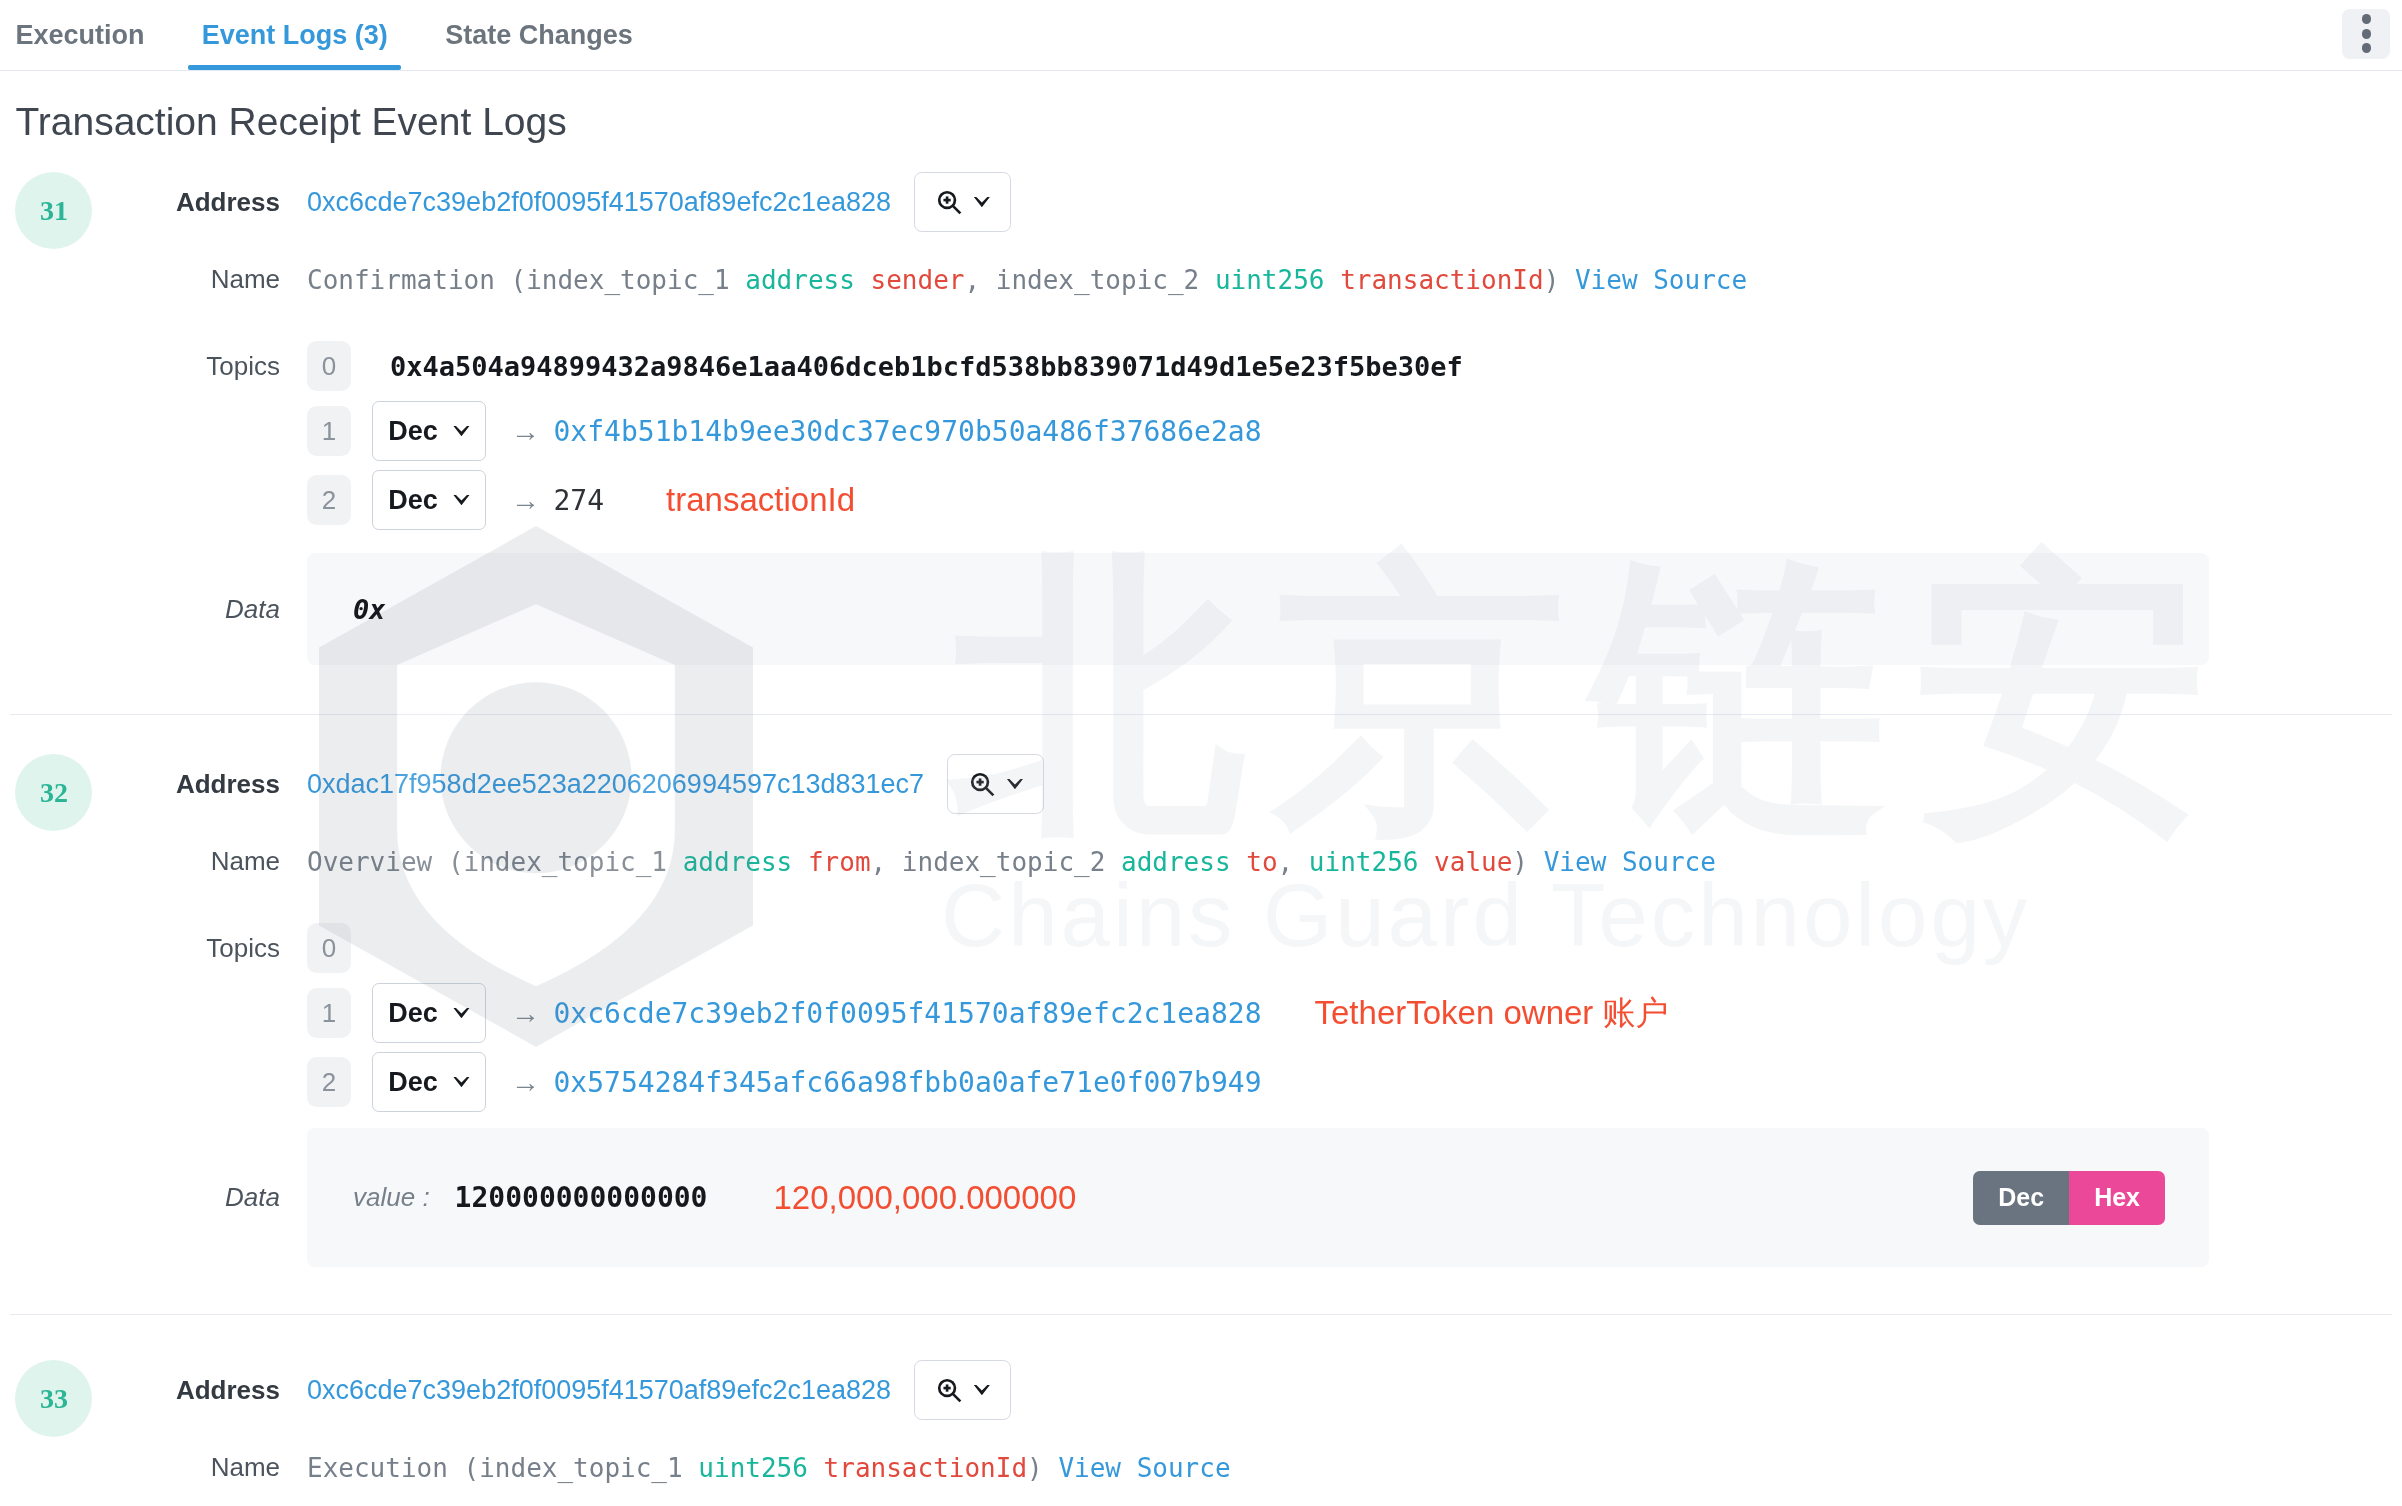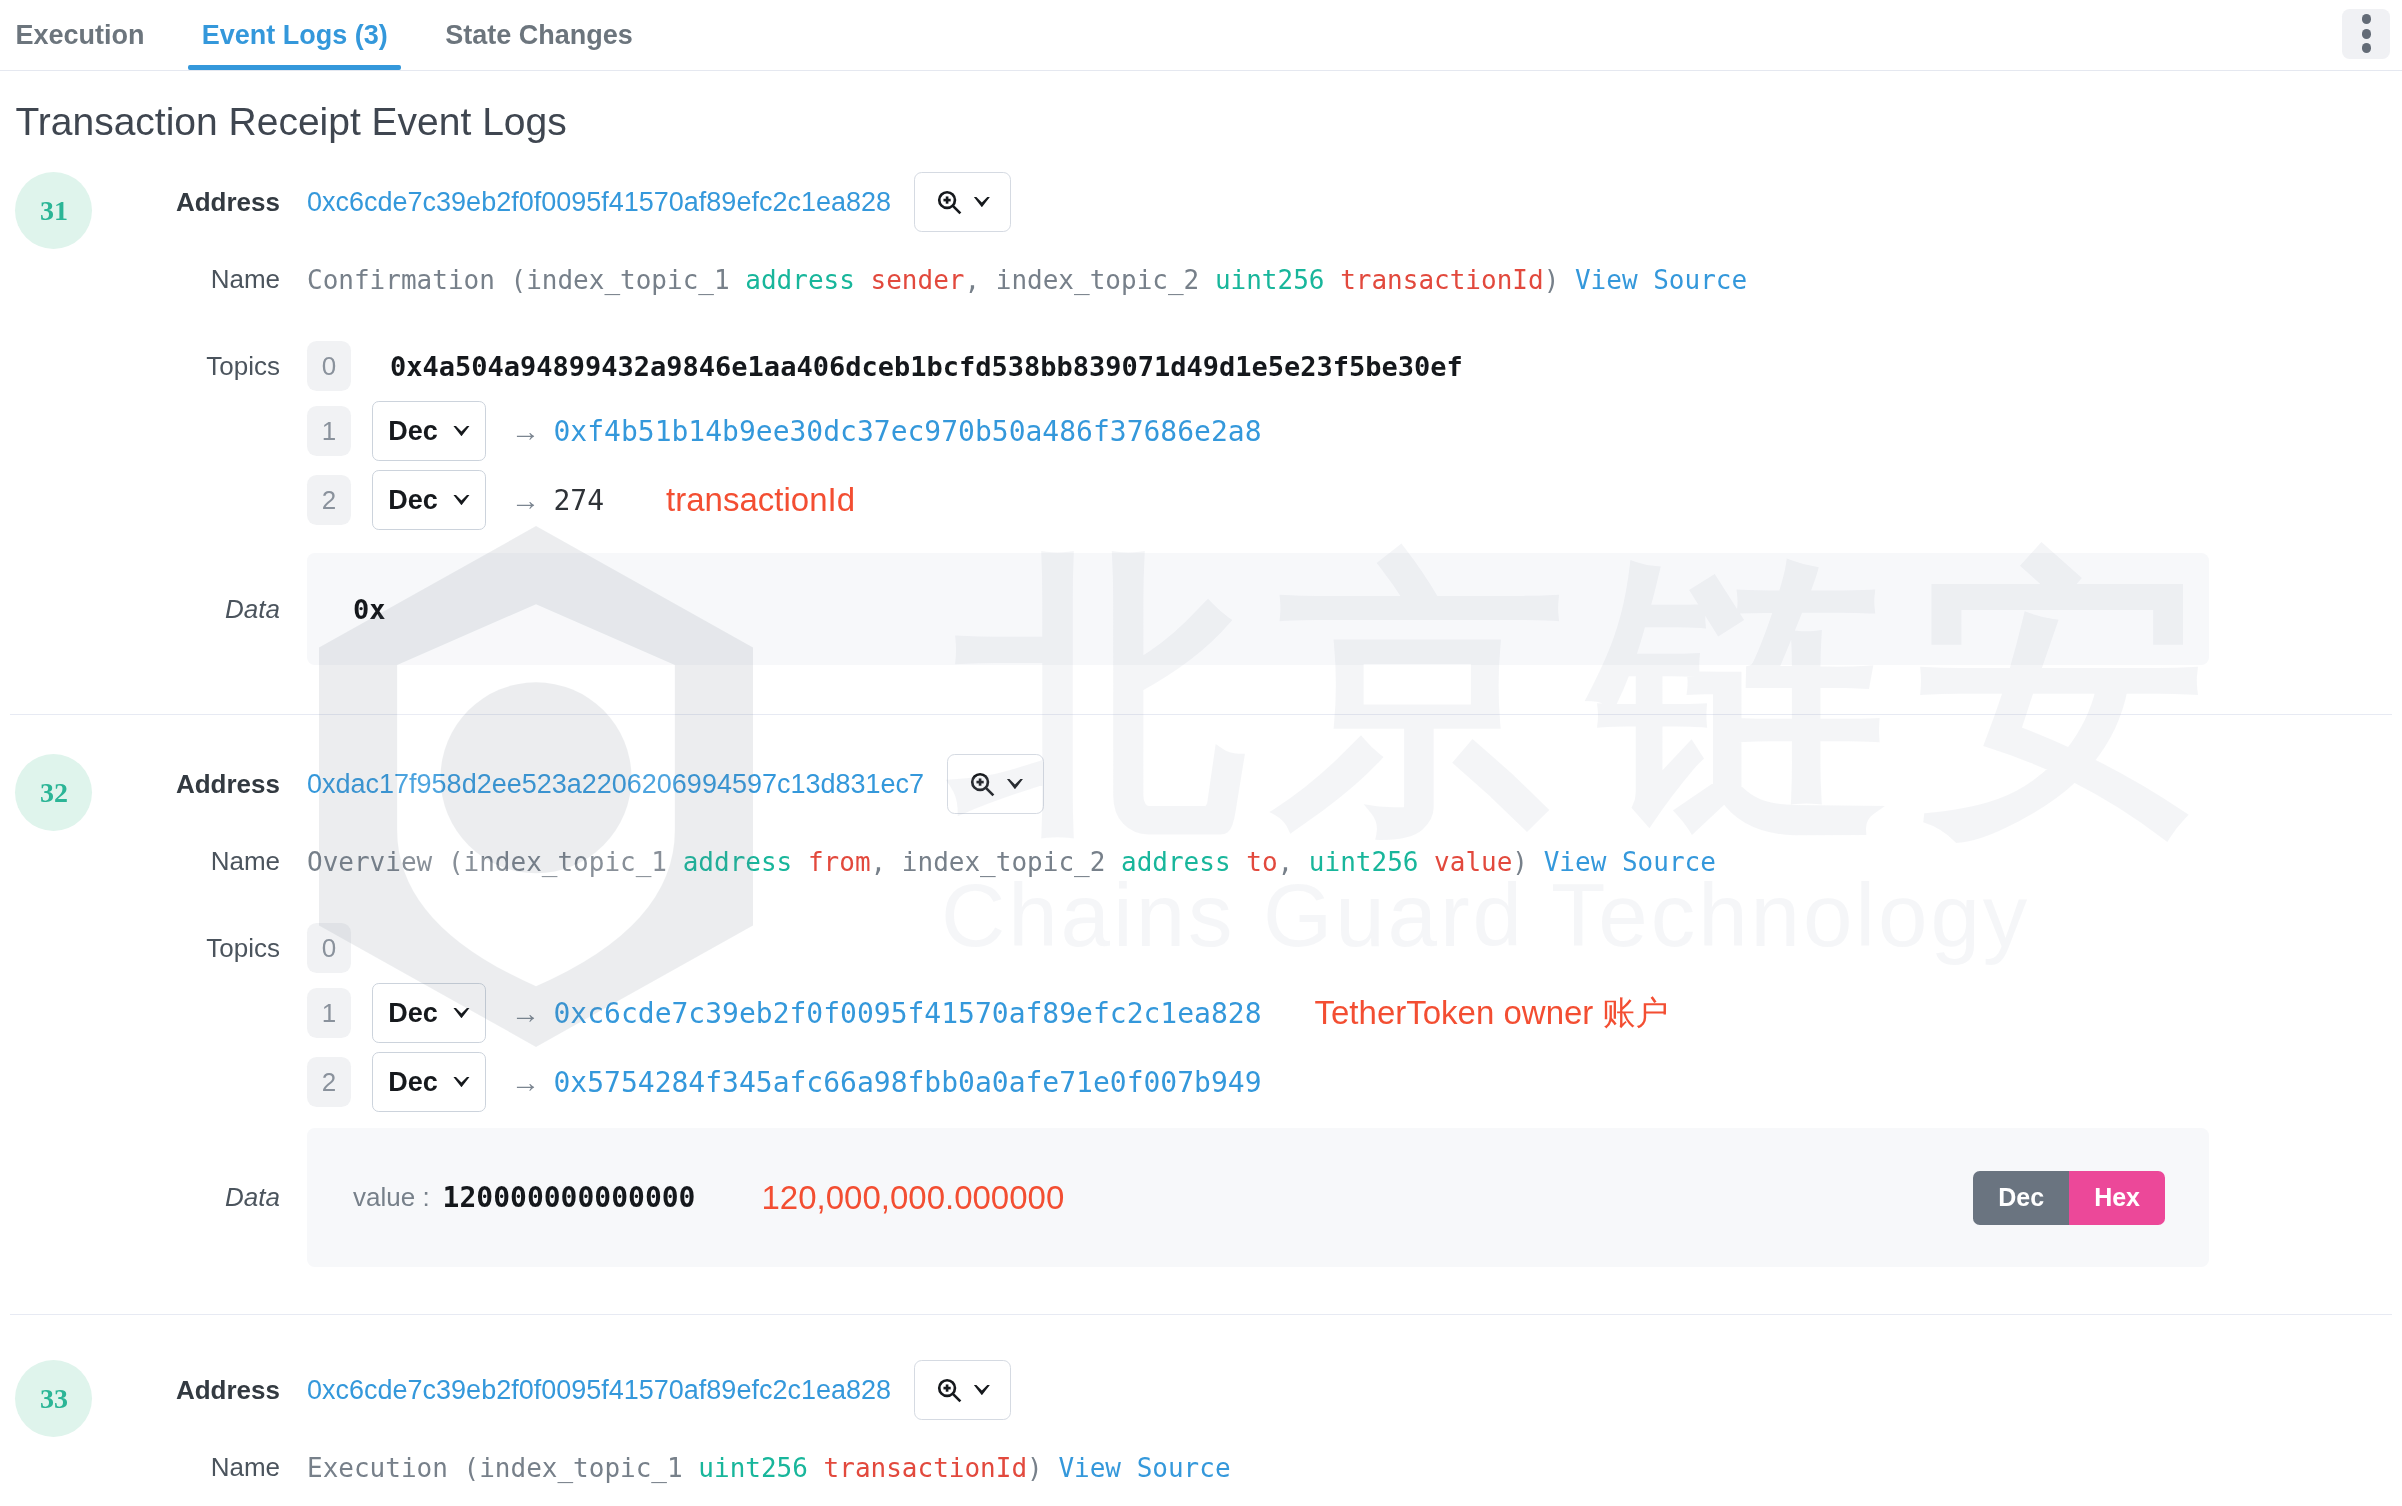--- a/index.html
+++ b/index.html
@@ -60,24 +60,24 @@
   .dec-select { margin-left:21px; width:114px; height:60px; background:#fff;
          border:1px solid #ccd3dc; border-radius:6.8px; display:flex; align-items:center;
          justify-content:center; gap:15.4px; font-size:27px; font-weight:700; color:#16191d; cursor:pointer; }
   .arrow { margin-left:25px; font-size:29px; color:#7b8590; }
   .tval { margin-left:13.5px; font-size:28px; color:#2f3338; }
   .tval.link { color:#3498db; cursor:pointer; }
   .annot { font-size:33px; color:#f34e32; white-space:nowrap; }
   .annot.m64 { margin-left:62px; } .annot.m55 { margin-left:53px; } .annot.m68 { margin-left:66px; }
   .data-box { margin-left:27px; margin-right:193px; flex:1; background:#f7f8fa;
          border-radius:7.7px; display:flex; align-items:center; }
-  .data-box .pad { padding-left:46px; }
+  .data-box .pad { padding-left:46px;font-style:italic; }
   .data-hex { font-size:27px; font-weight:700; color:#15181c; }
   .val-label { font-size:26px; color:#77808a; }
-  .val-num { margin-left:13px; font-size:28px; font-weight:700; color:#15181c; }
+  .val-num { margin-left:25px; font-size:28px; font-weight:700; color:#15181c; }
   .dechex { margin-left:auto; margin-right:44px; display:flex; }
   .dechex .b { height:54px; padding:0 25px; display:flex; align-items:center;
          font-size:25px; font-weight:700; color:#fff; cursor:pointer; }
   .dechex .b.dec { background:#6a7480; border-radius:6.8px 0 0 6.8px; }
   .dechex .b.hex { background:#ec4899; border-radius:0 6.8px 6.8px 0;text-align:right; }
 
   .divider { position:absolute; left:9.7px; right:9.7px; height:1px; background:#e7eaf3; z-index:2; }
 </style>
 </head>
 <body>

